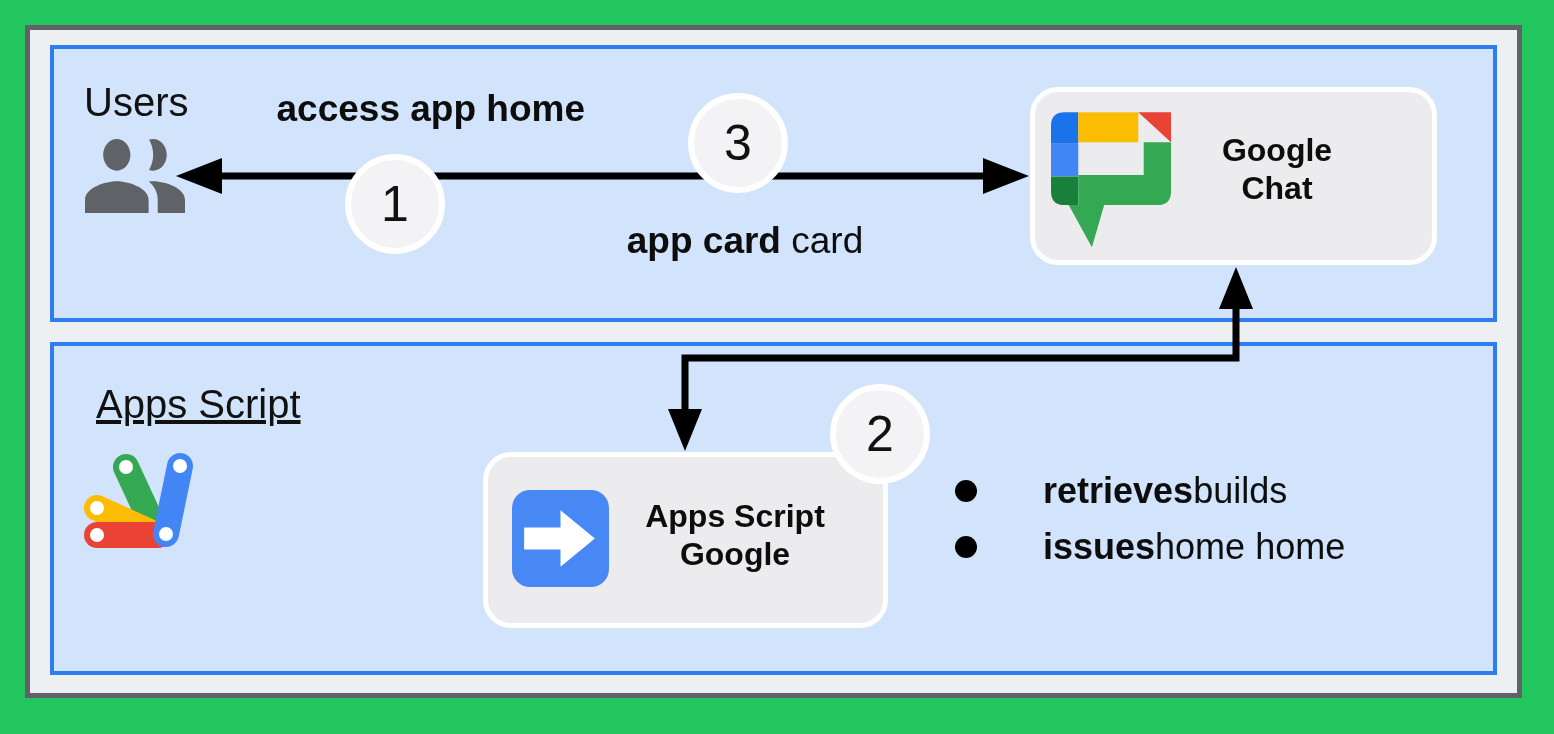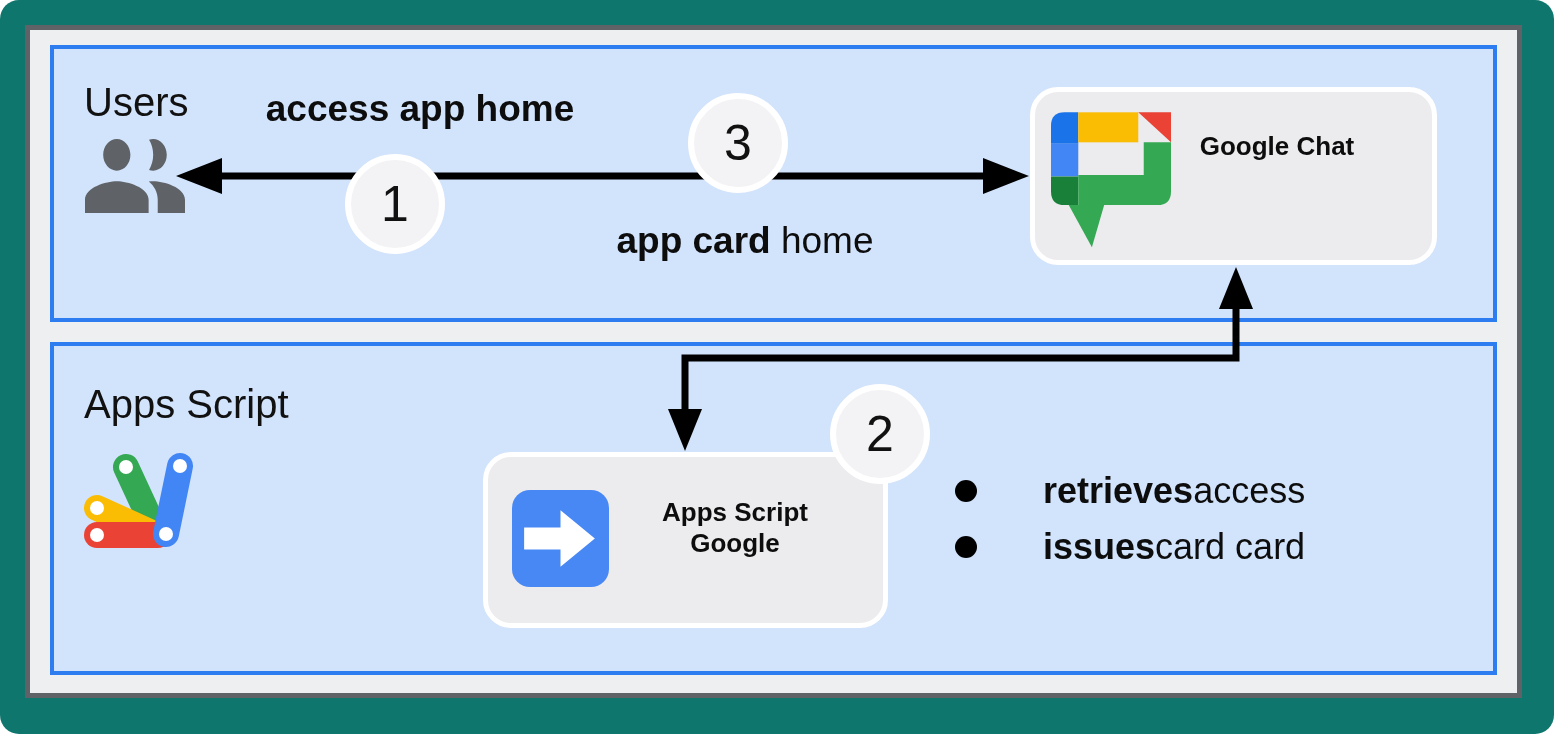--- a/index.html
+++ b/index.html
@@ -1,35 +1,35 @@
 <!DOCTYPE html>
 <html><head>
 <meta charset="utf-8">
 <style>
   html,body { margin:0; padding:0; background:#ffffff; }
   body { font-family:"Liberation Sans", sans-serif; color:#0d0d0d; }
-  .canvas { position:relative; width:1554px; height:734px; background:#0f766e; overflow:hidden;border-radius:19px; }
+  .canvas { position:relative; width:1554px; height:734px; background:#22c55e; overflow:hidden; }
 
   .frame { position:absolute; left:25px; top:25px; width:1497px; height:673px;
            background:#eeeff1; border:5px solid #5f6368; box-sizing:border-box; }
 
   .section { position:absolute; background:#d2e3fc; border:4px solid #2e7df0; box-sizing:border-box; }
   #section-users { left:50px; top:45px; width:1447px; height:277px; }
   #section-apps-script { left:50px; top:342px; width:1447px; height:333px; }
 
   .section-label { position:absolute; font-size:40px; font-weight:400; color:#111; white-space:nowrap; }
   #users-label { left:84px; top:80px; }
-  #apps-script-label { left:84px; top:382px; }
+  #apps-script-label { left:96px; top:382px;text-decoration:underline; }
 
   .node-card { position:absolute; background:#ececee; border:5px solid #ffffff;
                border-radius:28px; box-sizing:border-box; }
   #chat-card { left:1030px; top:87px; width:407px; height:178px; }
   #script-card { left:483px; top:452px; width:405px; height:176px; }
 
-  .node-title { position:absolute; font-weight:bold; font-size:26px; line-height:1.2;
+  .node-title { position:absolute; font-weight:bold; font-size:32px; line-height:1.2;
                 text-align:center; color:#0d0d0d; }
   #chat-title { left:1192px; top:131px; width:170px; }
   #script-title { left:620px; top:497px; width:230px; }
 
   .logo { position:absolute; }
   #chat-logo { left:1051px; top:112px; }
   #users-icon { left:85px; top:139px; }
   #apps-script-logo { left:78px; top:450px; }
 
   #project-icon { position:absolute; left:512px; top:490px; width:97px; height:97px;
@@ -40,21 +40,21 @@
 
   .step-badge { position:absolute; width:88px; height:88px; border-radius:50%;
                 background:#f3f3f5; border:6px solid #ffffff;
                 display:flex; align-items:center; justify-content:center;
                 font-size:50px; color:#111; }
   #step-1 { left:345px; top:154px; }
   #step-3 { left:688px; top:93px; }
   #step-2 { left:830px; top:384px; }
 
   .edge-label { position:absolute; font-size:37px; text-align:center; color:#0d0d0d; white-space:nowrap; }
-  #access-label { left:255px; top:88px; width:330px; font-weight:bold; }
+  #access-label { left:255px; top:88px; width:330px; font-weight:bold;text-align:right; }
   #apphome-label { left:575px; top:220px; width:340px; }
   .bold { font-weight:bold; }
 
   .bullets { position:absolute; left:955px; top:468px; }
   .bullet-row { display:flex; align-items:center; height:46px; margin-bottom:10px;
                 font-size:36px; color:#0d0d0d; white-space:nowrap;text-align:right; }
   .bullet-dot { width:22px; height:22px; border-radius:50%; background:#000;
                 margin-right:66px; flex:none; }
 </style>
 </head>
@@ -130,28 +130,28 @@
     <span>1</span>
   </div>
   <div class="step-badge" id="step-3">
     <span>3</span>
   </div>
   <div class="step-badge" id="step-2">
     <span>2</span>
   </div>
 
   <div class="edge-label" id="access-label">access app home</div>
-  <div class="edge-label" id="apphome-label"><span class="bold">app card</span><span> home</span></div>
+  <div class="edge-label" id="apphome-label"><span class="bold">app card</span><span> card</span></div>
 
   <div class="bullets">
     <div class="bullet-row">
       <span class="bullet-dot"></span>
         <span class="bold">retrieves</span>
-        <span> access</span>
+        <span> builds</span>
     </div>
     <div class="bullet-row">
       <span class="bullet-dot"></span>
         <span class="bold">issues</span>
-        <span> card card</span>
+        <span> home home</span>
     </div>
   </div>
 
 </div>
 
 </body></html>

